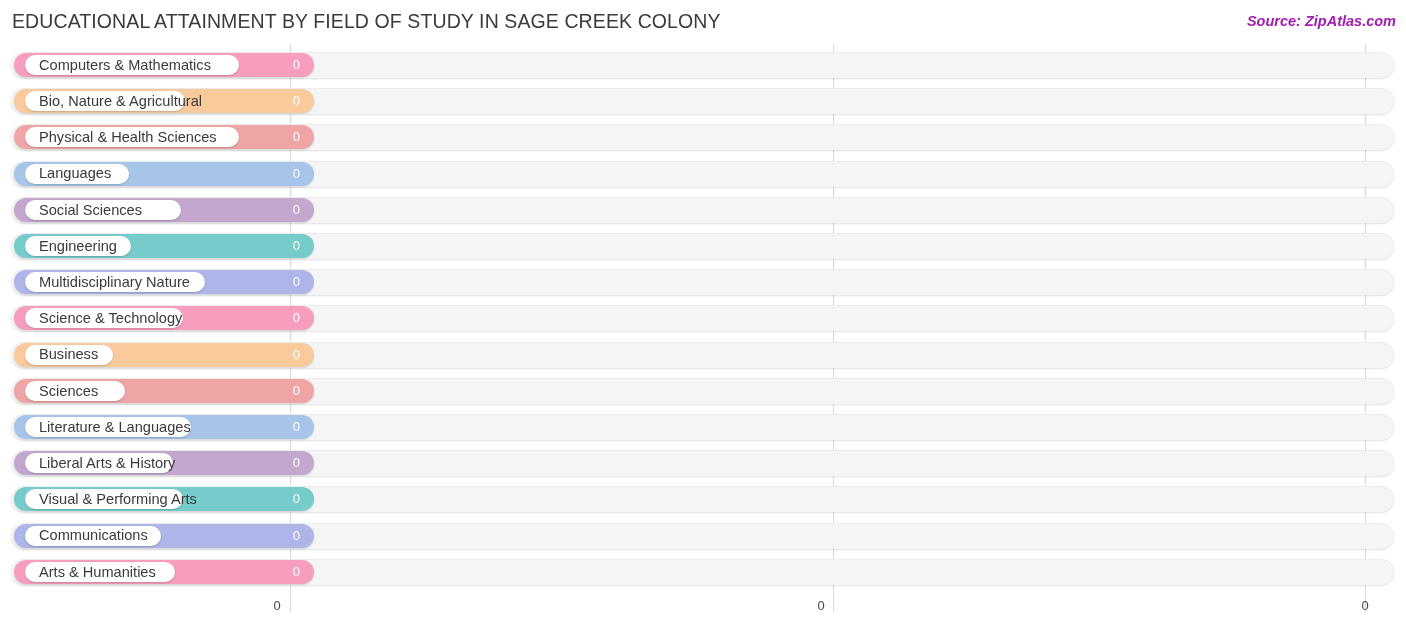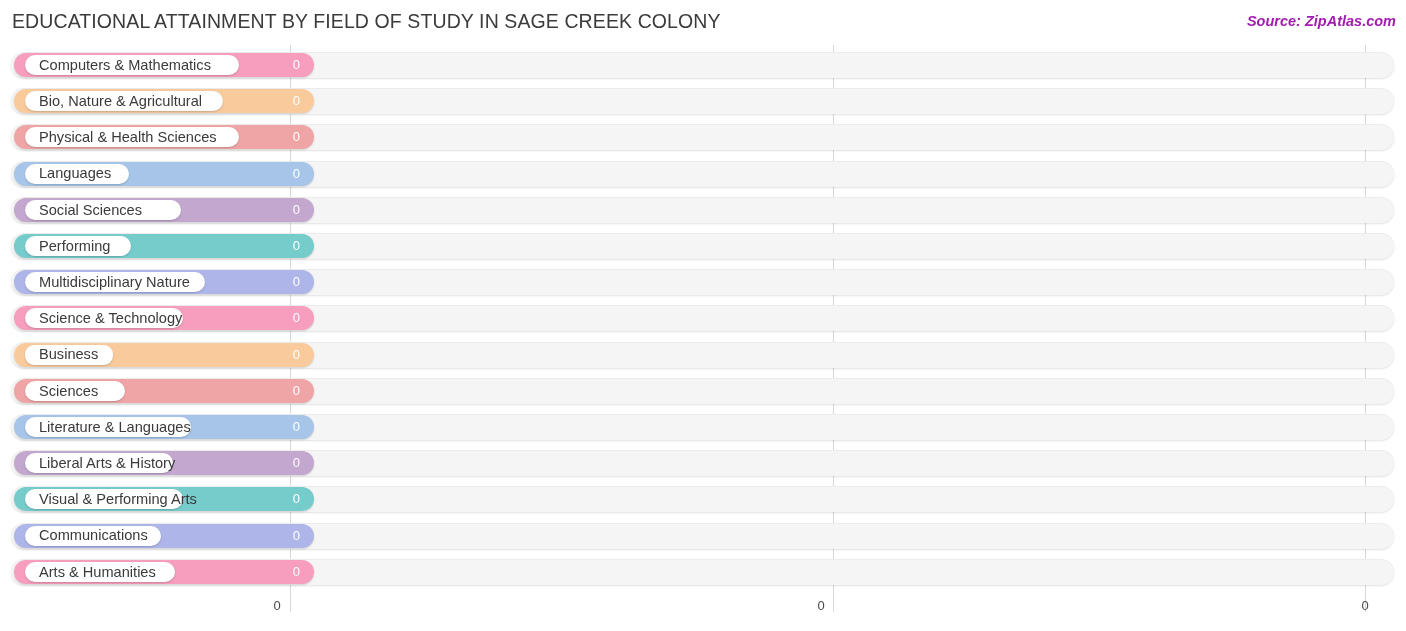--- a/index.html
+++ b/index.html
@@ -165,21 +165,21 @@
         </div>
         <div class="chip" style="width: 214px;">
           <span class="chip-label">Computers &amp; Mathematics</span>
         </div>
       </div>
       <div class="row" style="top: 43.2px;">
         <div class="track"></div>
         <div class="bar" style="width: 300px; background: rgb(249, 203, 156);">
           <div class="bar-value" style="right: 14px;">0</div>
         </div>
-        <div class="chip" style="width: 198px;">
+        <div class="chip" style="width: 160px;">
           <span class="chip-label">Bio, Nature &amp; Agricultural</span>
         </div>
       </div>
       <div class="row" style="top: 79.4px;">
         <div class="track"></div>
         <div class="bar" style="width: 300px; background: rgb(239, 165, 165);">
           <div class="bar-value" style="right: 14px;">0</div>
         </div>
         <div class="chip" style="width: 214px;">
           <span class="chip-label">Physical &amp; Health Sciences</span>
@@ -202,21 +202,21 @@
         <div class="chip" style="width: 156px;">
           <span class="chip-label">Social Sciences</span>
         </div>
       </div>
       <div class="row" style="top: 188px;">
         <div class="track"></div>
         <div class="bar" style="width: 300px; background: rgb(118, 204, 203);">
           <div class="bar-value" style="right: 14px;">0</div>
         </div>
         <div class="chip" style="width: 106px;">
-          <span class="chip-label">Performing</span>
+          <span class="chip-label">Engineering</span>
         </div>
       </div>
       <div class="row" style="top: 224.2px;">
         <div class="track"></div>
         <div class="bar" style="width: 300px; background: rgb(174, 181, 232);">
           <div class="bar-value" style="right: 14px;">0</div>
         </div>
         <div class="chip" style="width: 180px;">
           <span class="chip-label">Multidisciplinary Nature</span>
         </div>
@@ -228,21 +228,21 @@
         </div>
         <div class="chip" style="width: 158px;">
           <span class="chip-label">Science &amp; Technology</span>
         </div>
       </div>
       <div class="row" style="top: 296.6px;">
         <div class="track"></div>
         <div class="bar" style="width: 300px; background: rgb(249, 203, 156);">
           <div class="bar-value" style="right: 14px;">0</div>
         </div>
-        <div class="chip" style="width: 88px; border-radius: 9px;">
+        <div class="chip" style="width: 88px;">
           <span class="chip-label">Business</span>
         </div>
       </div>
       <div class="row" style="top: 332.8px;">
         <div class="track"></div>
         <div class="bar" style="width: 300px; background: rgb(239, 165, 165);">
           <div class="bar-value" style="right: 14px;">0</div>
         </div>
         <div class="chip" style="width: 100px;">
           <span class="chip-label">Sciences</span>

